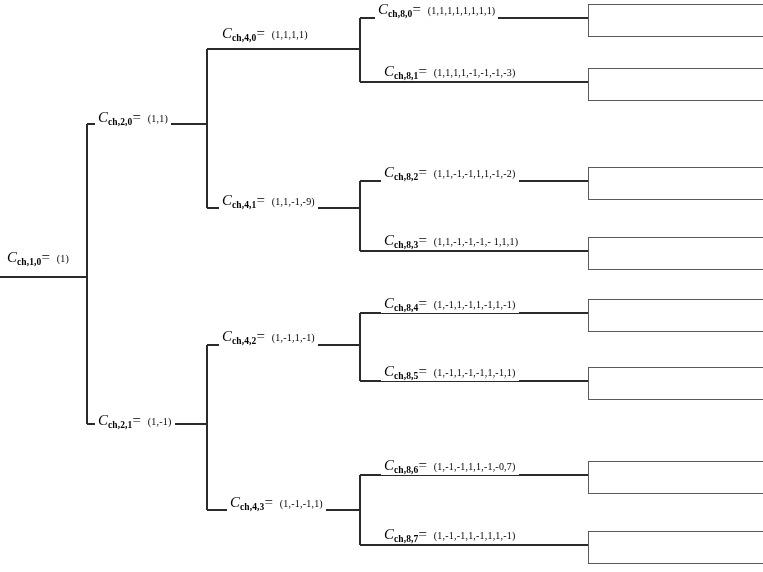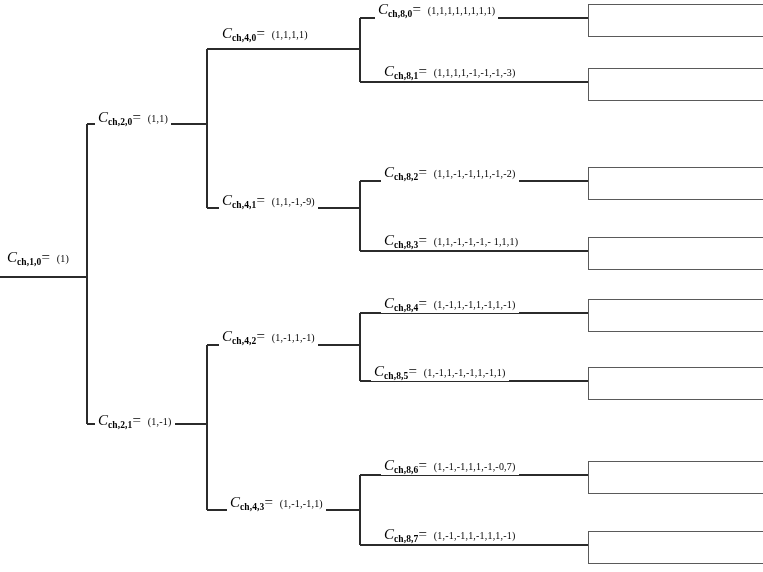--- a/index.html
+++ b/index.html
@@ -129,21 +129,21 @@
 </div>
 <div class="code-label" style="left:381px;top:165px;">
   <span class="cvar">C</span><span class="sub">ch,8,2</span><span class="eq">=</span><span class="vec">(1,1,-1,-1,1,1,-1,-2)</span>
 </div>
 <div class="code-label" style="left:381px;top:233px;">
   <span class="cvar">C</span><span class="sub">ch,8,3</span><span class="eq">=</span><span class="vec">(1,1,-1,-1,-1,- 1,1,1)</span>
 </div>
 <div class="code-label" style="left:381px;top:296px;text-align:center;">
   <span class="cvar">C</span><span class="sub">ch,8,4</span><span class="eq">=</span><span class="vec">(1,-1,1,-1,1,-1,1,-1)</span>
 </div>
-<div class="code-label" style="left:371px;top:364px;">
+<div class="code-label" style="left:381px;top:364px;">
   <span class="cvar">C</span><span class="sub">ch,8,5</span><span class="eq">=</span><span class="vec">(1,-1,1,-1,-1,1,-1,1)</span>
 </div>
 <div class="code-label" style="left:381px;top:458px;">
   <span class="cvar">C</span><span class="sub">ch,8,6</span><span class="eq">=</span><span class="vec">(1,-1,-1,1,1,-1,-0,7)</span>
 </div>
 <div class="code-label" style="left:381px;top:527px;">
   <span class="cvar">C</span><span class="sub">ch,8,7</span><span class="eq">=</span><span class="vec">(1,-1,-1,1,-1,1,1,-1)</span>
 </div>
 
 </body></html>

